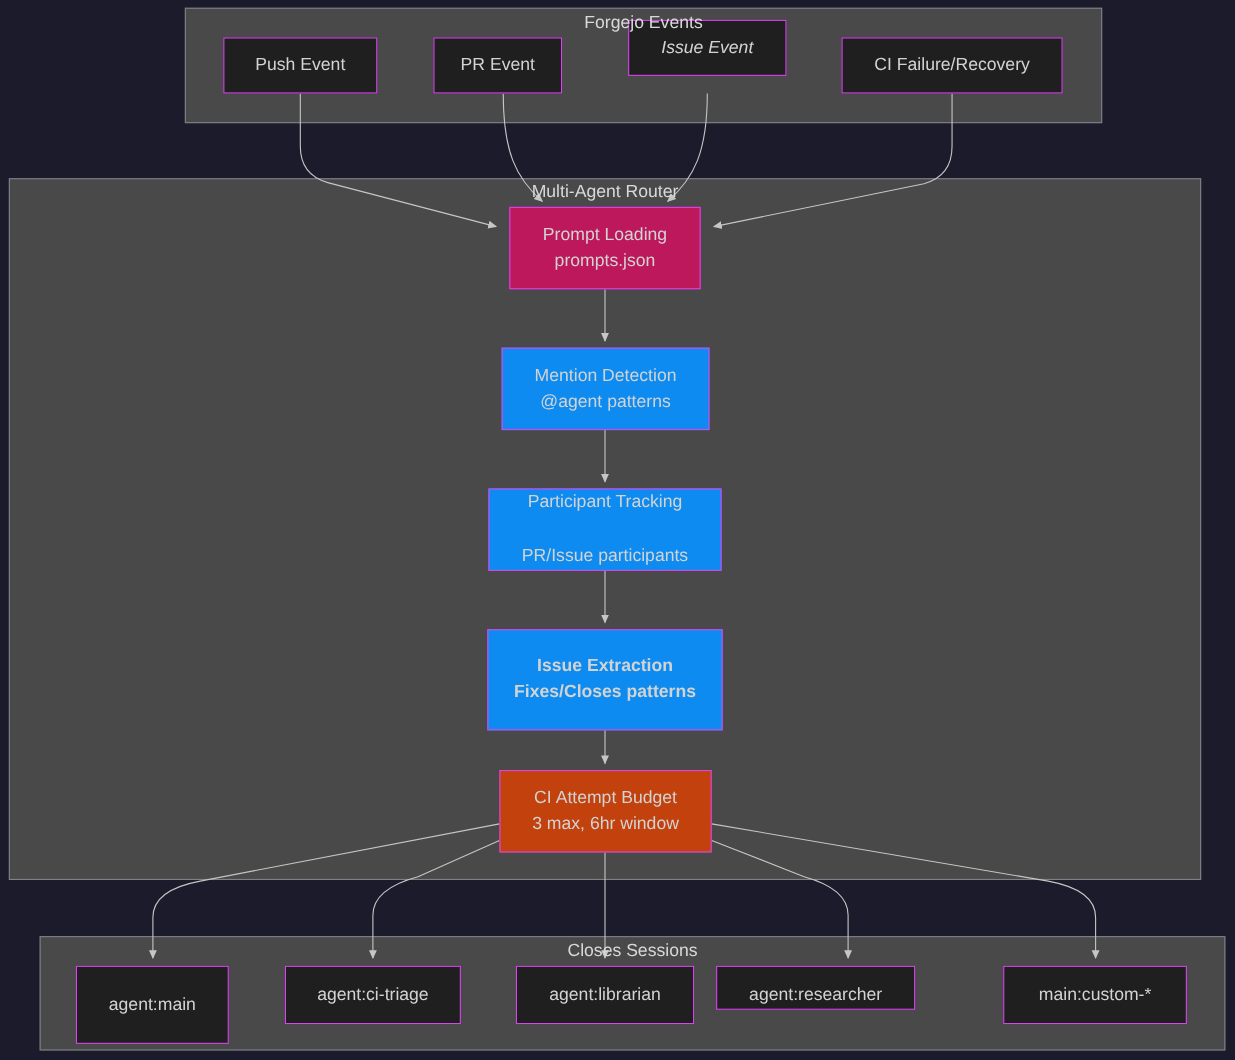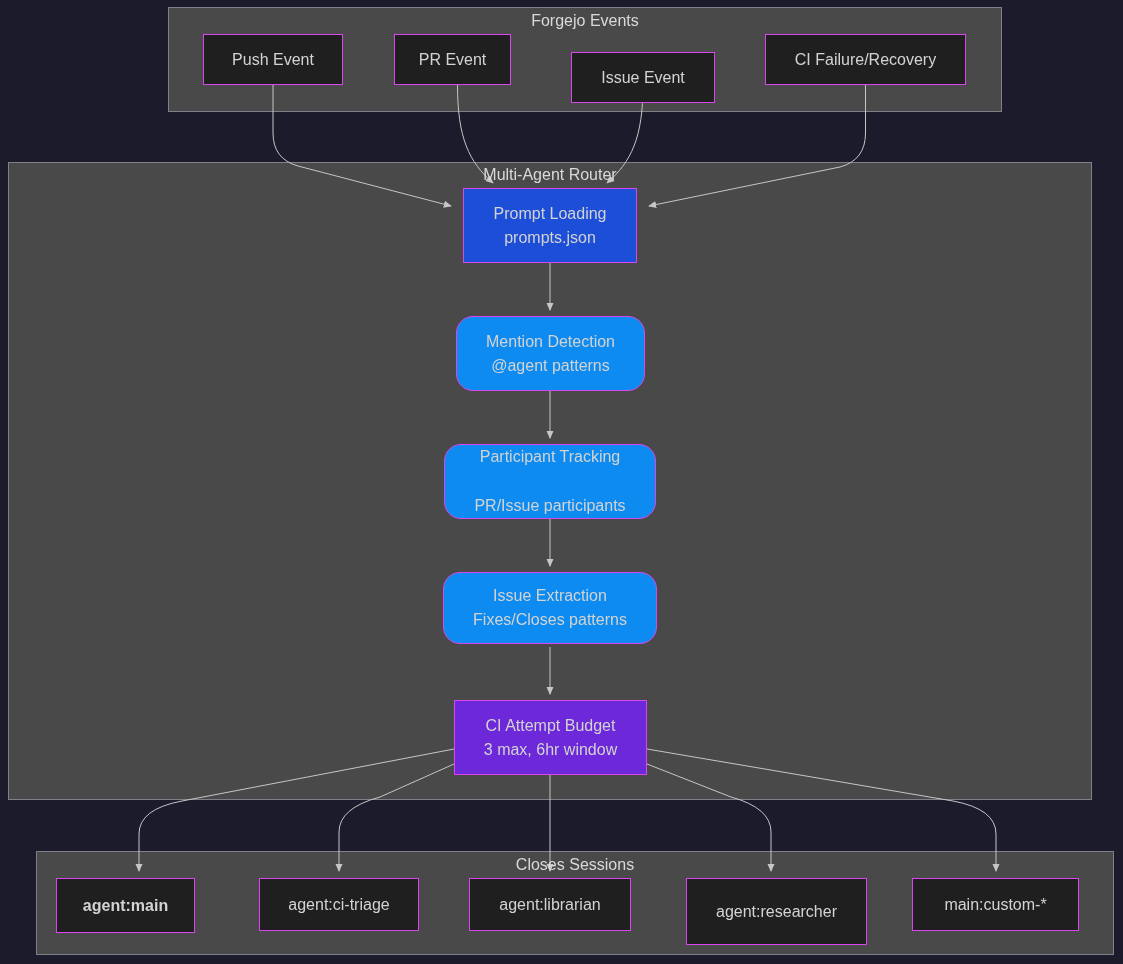--- a/index.html
+++ b/index.html
@@ -38,23 +38,23 @@
     color: #d3d3d3;
     font-size: 16px;
     display: flex;
     flex-direction: column;
     align-items: center;
     justify-content: center;
     text-align: center;
     line-height: 24px;
   }
   .node-dark   { background: #1f1f1f; }
-  .node-green  { background: #1d4ed8; }
-  .node-blue   { background: #0d8bf0; border-radius: 17px; }
-  .node-orange { background: #6d28d9; }
+  .node-green  { background: #be185d; }
+  .node-blue   { background: #0d8bf0; }
+  .node-orange { background: #c2410c; }
   #edges {
     position: absolute;
     top: 0;
     left: 0;
     width: 1123px;
     height: 964px;
     pointer-events: none;
     z-index: 5;
   }
   .cluster { z-index: 1; }
@@ -99,57 +99,57 @@
   <div class="cluster-title" style="left:168px; top:11px; width:834px;">Forgejo Events</div>
   <div class="cluster-title" style="left:8px; top:165px; width:1084px;">Multi-Agent Router</div>
   <div class="cluster-title" style="left:36px; top:855px; width:1078px;">Closes Sessions</div>
 
   <div class="node node-dark" style="left:203px; top:34px; width:140px; height:51px;">
     <span>Push Event</span>
   </div>
   <div class="node node-dark" style="left:394px; top:34px; width:117px; height:51px;">
     <span>PR Event</span>
   </div>
-  <div class="node node-dark" style="left:571px; top:52px; width:144px; height:51px;">
+  <div class="node node-dark" style="left:571px; top:18px; width:144px; height:51px;font-style:italic;">
     <span>Issue Event</span>
   </div>
   <div class="node node-dark" style="left:765px; top:34px; width:201px; height:51px;">
     <span>CI Failure/Recovery</span>
   </div>
 
   <div class="node node-green" style="left:463px; top:188px; width:174px; height:75px;">
     <span>Prompt Loading</span>
     <span>prompts.json</span>
   </div>
   <div class="node node-blue" style="left:456px; top:316px; width:189px; height:75px;">
     <span>Mention Detection</span>
     <span>@agent patterns</span>
   </div>
   <div class="node node-blue" style="left:444px; top:444px; width:212px; height:75px;justify-content:space-between;">
     <span>Participant Tracking</span>
     <span>PR/Issue participants</span>
   </div>
-  <div class="node node-blue" style="left:443px; top:572px; width:214px; height:72px;">
+  <div class="node node-blue" style="left:443px; top:572px; width:214px; height:92px;font-weight:bold;">
     <span>Issue Extraction</span>
     <span>Fixes/Closes patterns</span>
   </div>
   <div class="node node-orange" style="left:454px; top:700px; width:193px; height:75px;">
     <span>CI Attempt Budget</span>
     <span>3 max, 6hr window</span>
   </div>
 
-  <div class="node node-dark" style="left:56px; top:878px; width:139px; height:55px;font-weight:bold;">
+  <div class="node node-dark" style="left:69px; top:878px; width:139px; height:71px;">
     <span>agent:main</span>
   </div>
   <div class="node node-dark" style="left:259px; top:878px; width:160px; height:53px;">
     <span>agent:ci-triage</span>
   </div>
   <div class="node node-dark" style="left:469px; top:878px; width:162px; height:53px;">
     <span>agent:librarian</span>
   </div>
-  <div class="node node-dark" style="left:686px; top:878px; width:181px; height:67px;">
+  <div class="node node-dark" style="left:651px; top:878px; width:181px; height:40px;justify-content:flex-end;">
     <span>agent:researcher</span>
   </div>
   <div class="node node-dark" style="left:912px; top:878px; width:167px; height:53px;">
     <span>main:custom-*</span>
   </div>
 
 </div>
 
 </body></html>

